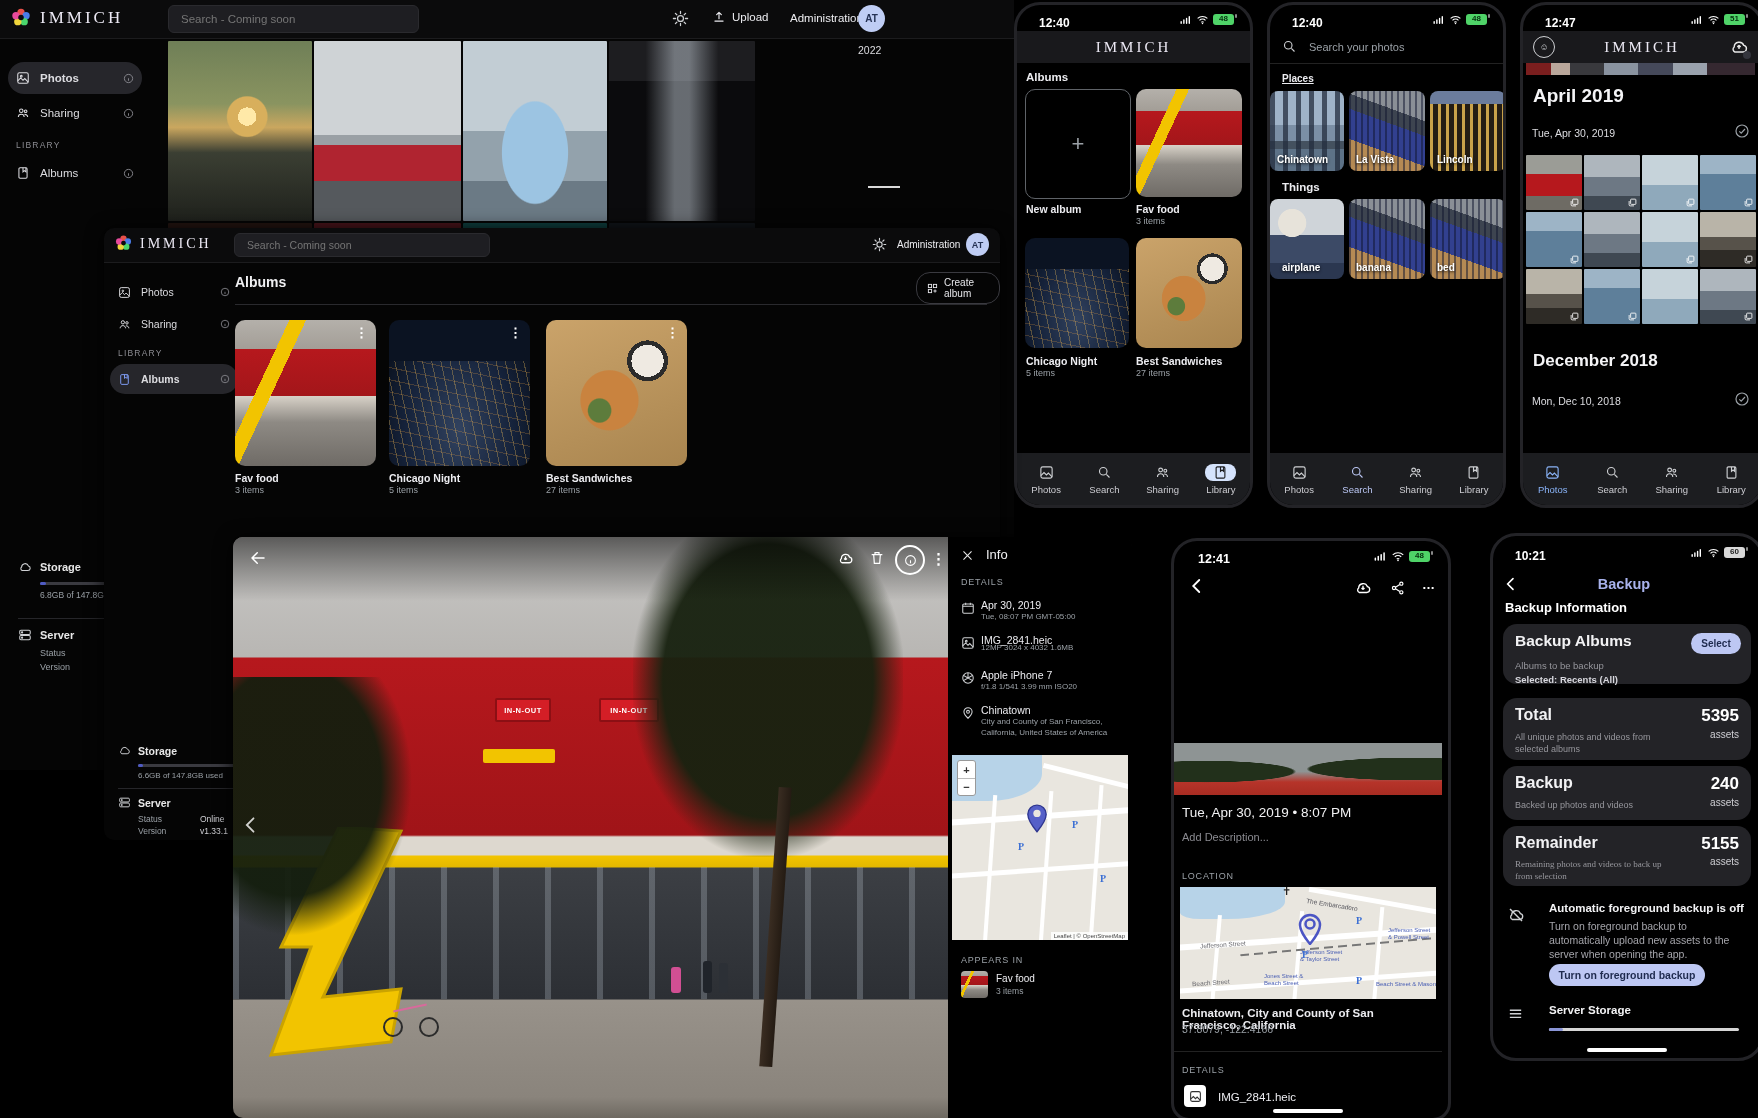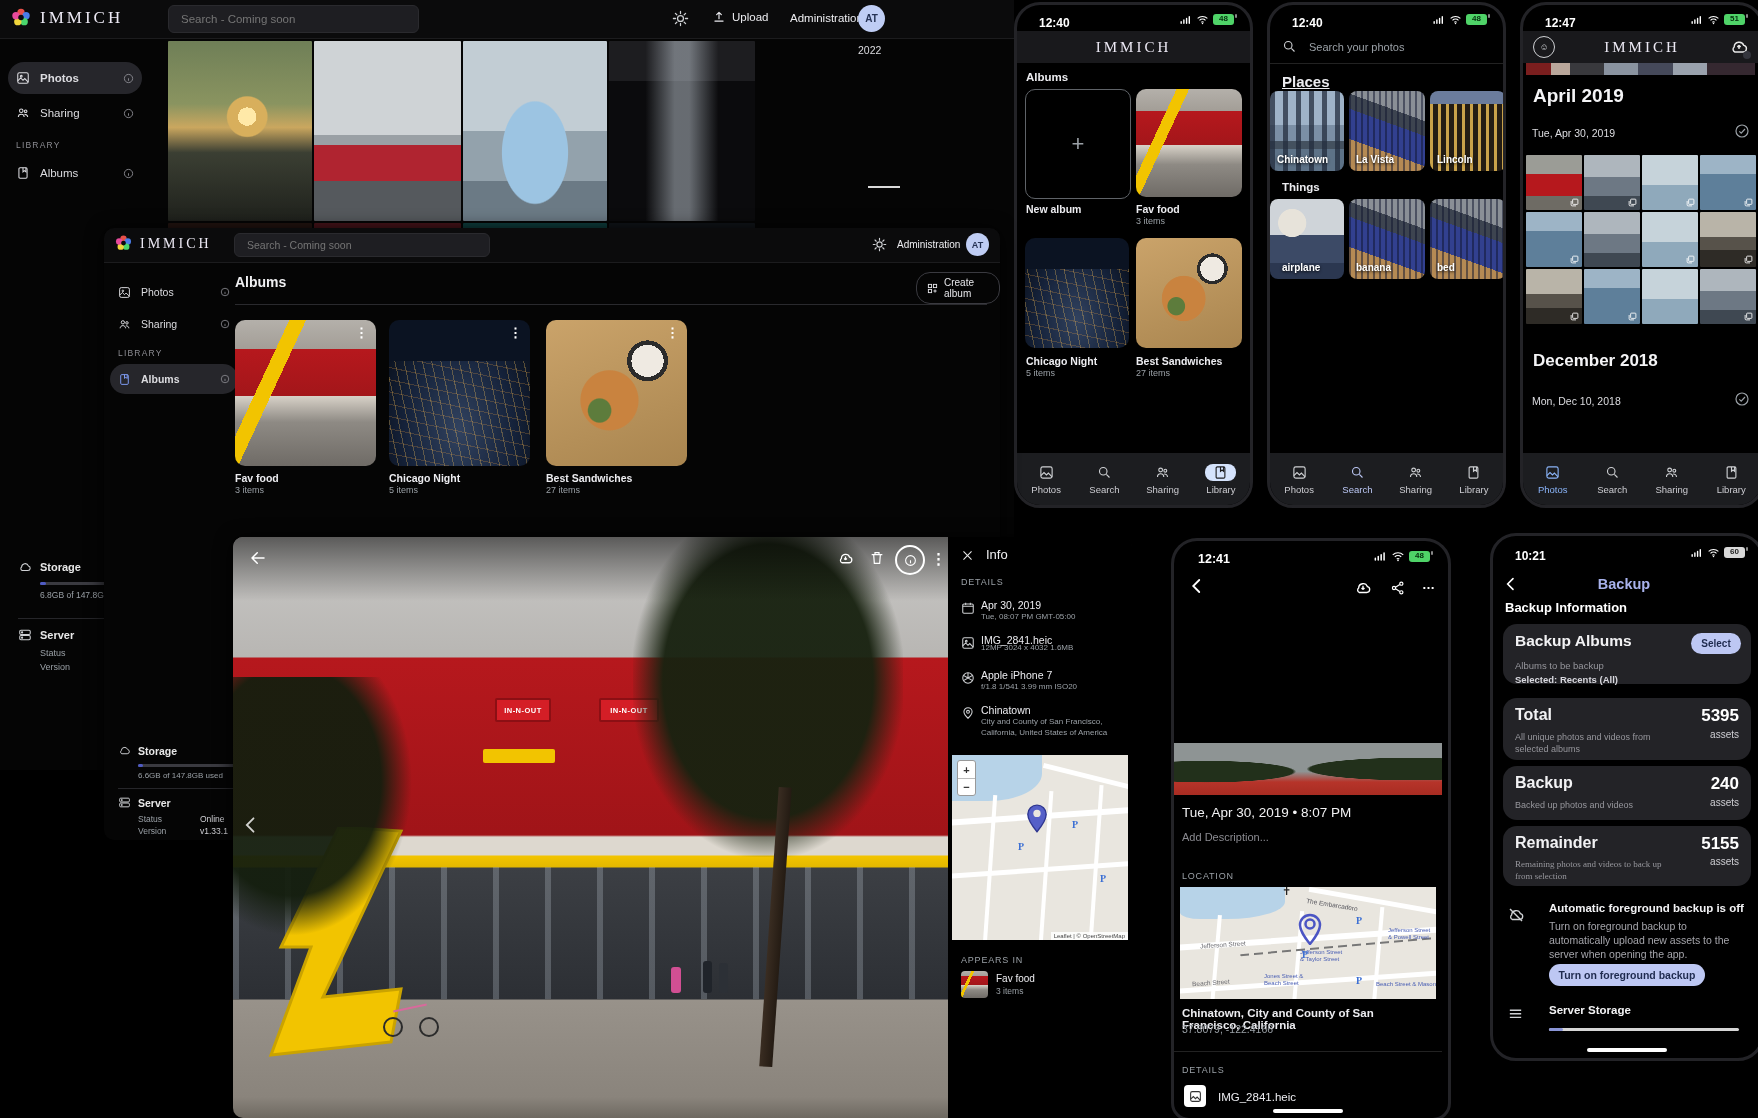--- a/index.html
+++ b/index.html
@@ -597,21 +597,21 @@
   <div class="ab" style="left:12px;top:34px;display:flex;align-items:center;gap:12px;">
     <span class="ic">
           <svg width="15" height="15" viewBox="0 0 24 24" fill="none" stroke="currentColor" stroke-width="1.8">
             <circle cx="10" cy="10" r="6"></circle>
             <path d="M15 15l5 5"></path>
           </svg>
         </span>
     <span style="font-size:11px;color:#9aa0a6;">Search your photos</span>
   </div>
   <div class="ab" style="left:0;top:58px;width:233px;height:1px;background:#222;"></div>
-  <div class="ab plabel" style="left:12px;top:68px;font-size:15px;text-decoration:underline;">Places</div>
+  <div class="ab plabel" style="left:12px;top:68px;font-size:10px;text-decoration:underline;">Places</div>
   <div class="pcard g-city" style="left:0px;top:86px;width:74px;height:80px;">
         <span class="nm">Chinatown</span>
       </div>
   <div class="pcard g-battery" style="left:79px;top:86px;width:76px;height:80px;">
         <span class="nm">La Vista</span>
       </div>
   <div class="pcard g-organ" style="left:160px;top:86px;width:76px;height:80px;">
         <span class="nm">Lincoln</span>
       </div>
   <div class="ab plabel" style="left:12px;top:176px;font-size:11.5px;">Things</div>

